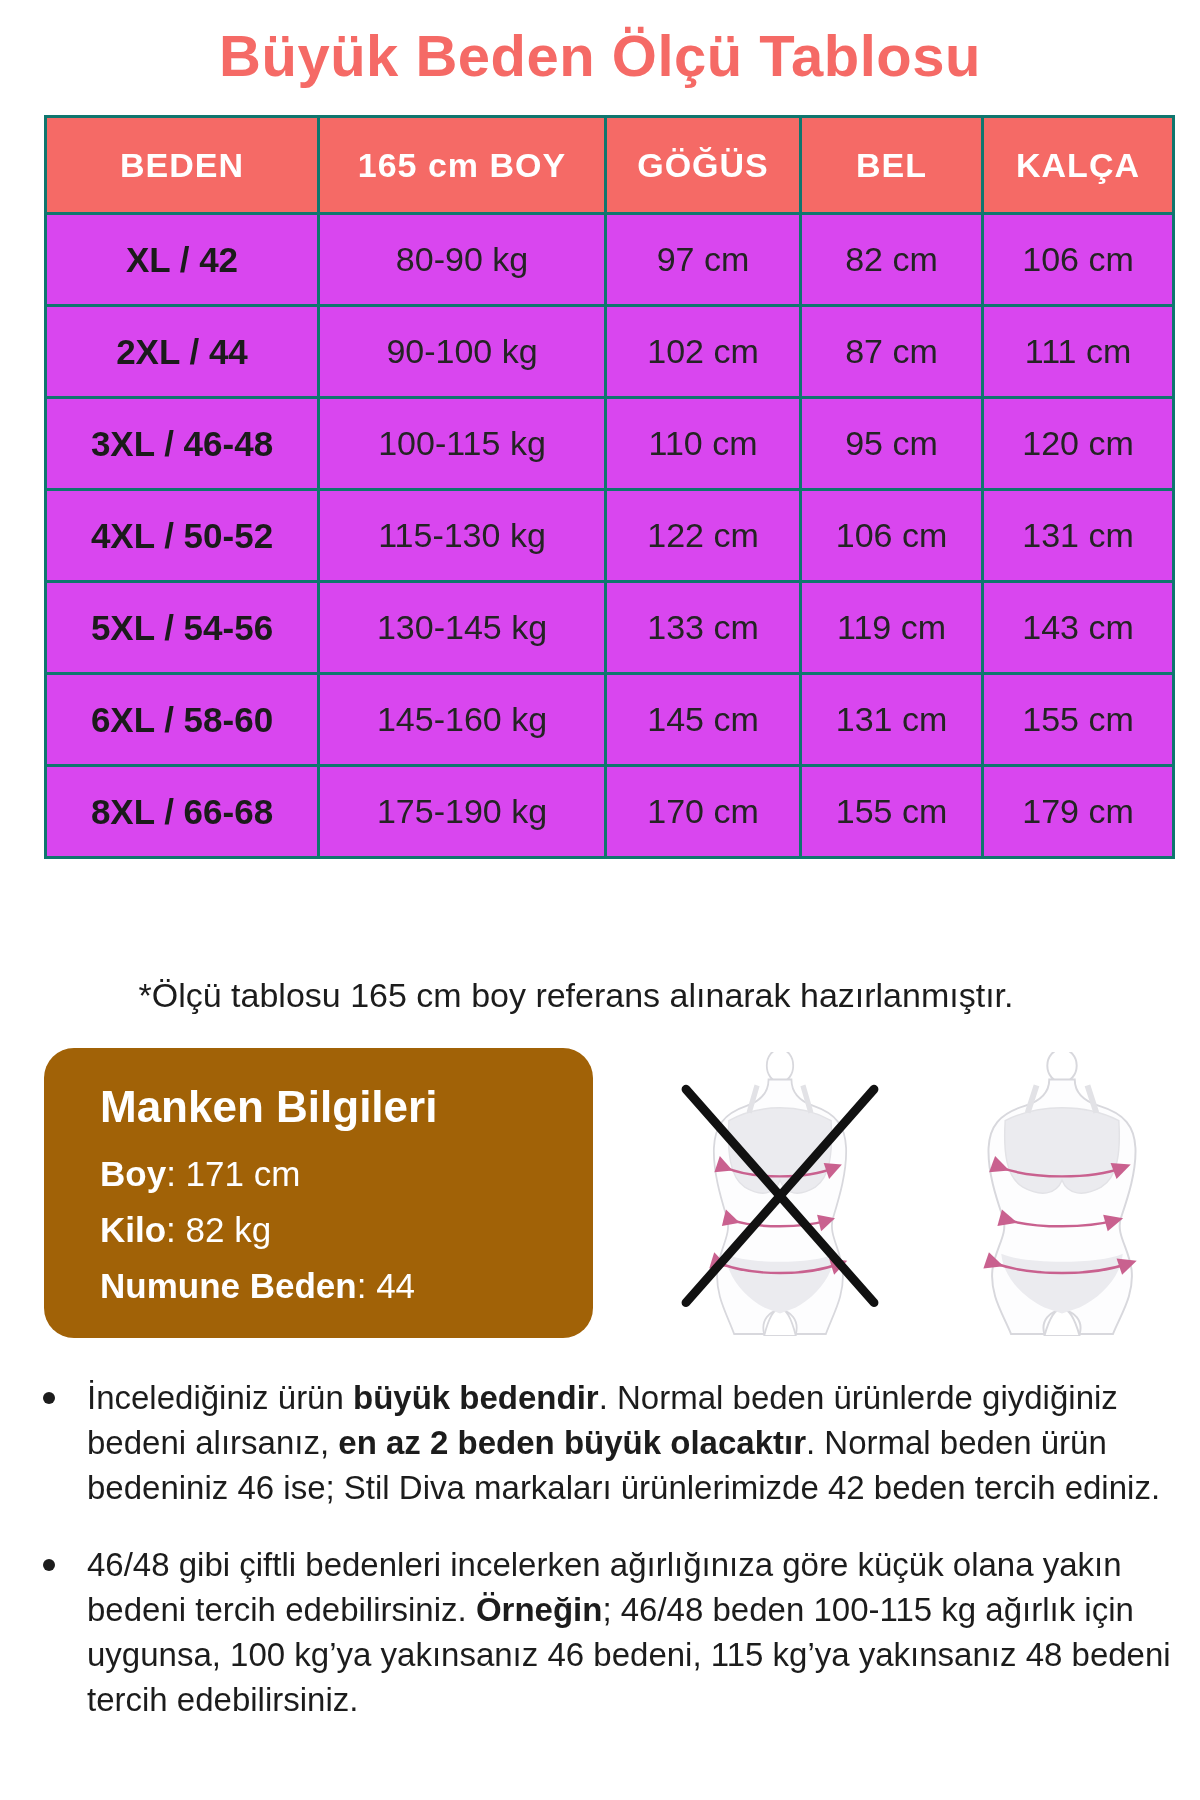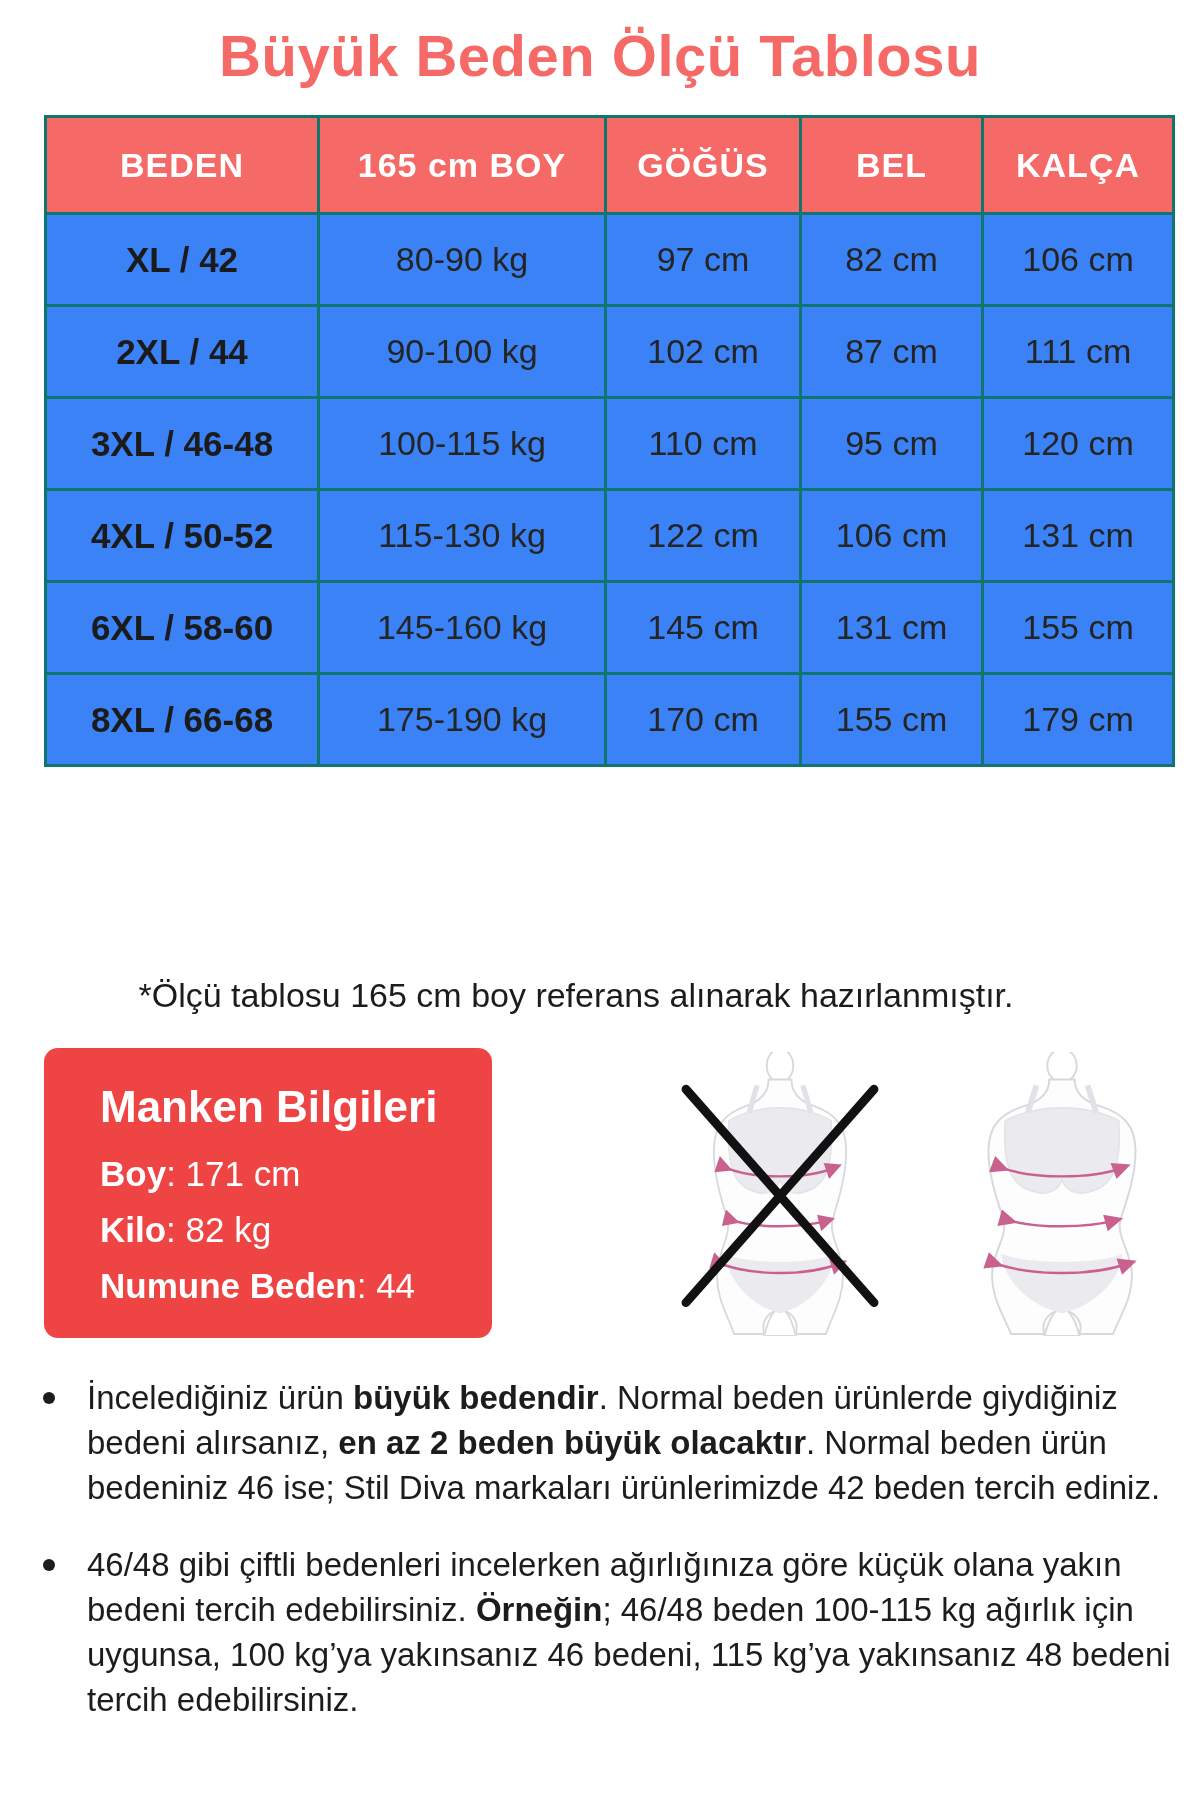--- a/index.html
+++ b/index.html
@@ -41,21 +41,21 @@
   .size-table th {
     background: #F56A66;
     color: #ffffff;
     font-size: 34px;
     font-weight: bold;
     letter-spacing: 1px;
     height: 94px;
     text-align: center;
   }
   .size-table td {
-    background: #3b82f6;
+    background: #d946ef;
     font-size: 34px;
     color: #242424;
     height: 89px;
     text-align: center;
     vertical-align: middle;
   }
   .size-table td.size-col {
     font-weight: bold;
     font-size: 35px;
     color: #1b1b1b;
@@ -74,24 +74,24 @@
     text-align: center;
     font-size: 34px;
     color: #1c1c1c;
   }
 
   
   .model-box {
     position: absolute;
     top: 1048px;
     left: 44px;
-    width: 448px;
+    width: 549px;
     height: 290px;
-    background: #ef4444;
-    border-radius: 14px;
+    background: #a16207;
+    border-radius: 30px;
   }
   .model-title {
     position: absolute;
     top: 34px;
     left: 56px;
     font-size: 44px;
     font-weight: bold;
     color: #ffffff;
   }
   .model-line {
@@ -190,20 +190,27 @@
       <td>110 cm</td>
       <td>95 cm</td>
       <td>120 cm</td>
     </tr>
     <tr>
       <td class="size-col">4XL / 50-52</td>
       <td>115-130 kg</td>
       <td>122 cm</td>
       <td>106 cm</td>
       <td>131 cm</td>
+    </tr>
+    <tr>
+      <td class="size-col">5XL / 54-56</td>
+      <td>130-145 kg</td>
+      <td>133 cm</td>
+      <td>119 cm</td>
+      <td>143 cm</td>
     </tr>
     <tr>
       <td class="size-col">6XL / 58-60</td>
       <td>145-160 kg</td>
       <td>145 cm</td>
       <td>131 cm</td>
       <td>155 cm</td>
     </tr>
     <tr>
       <td class="size-col">8XL / 66-68</td>

